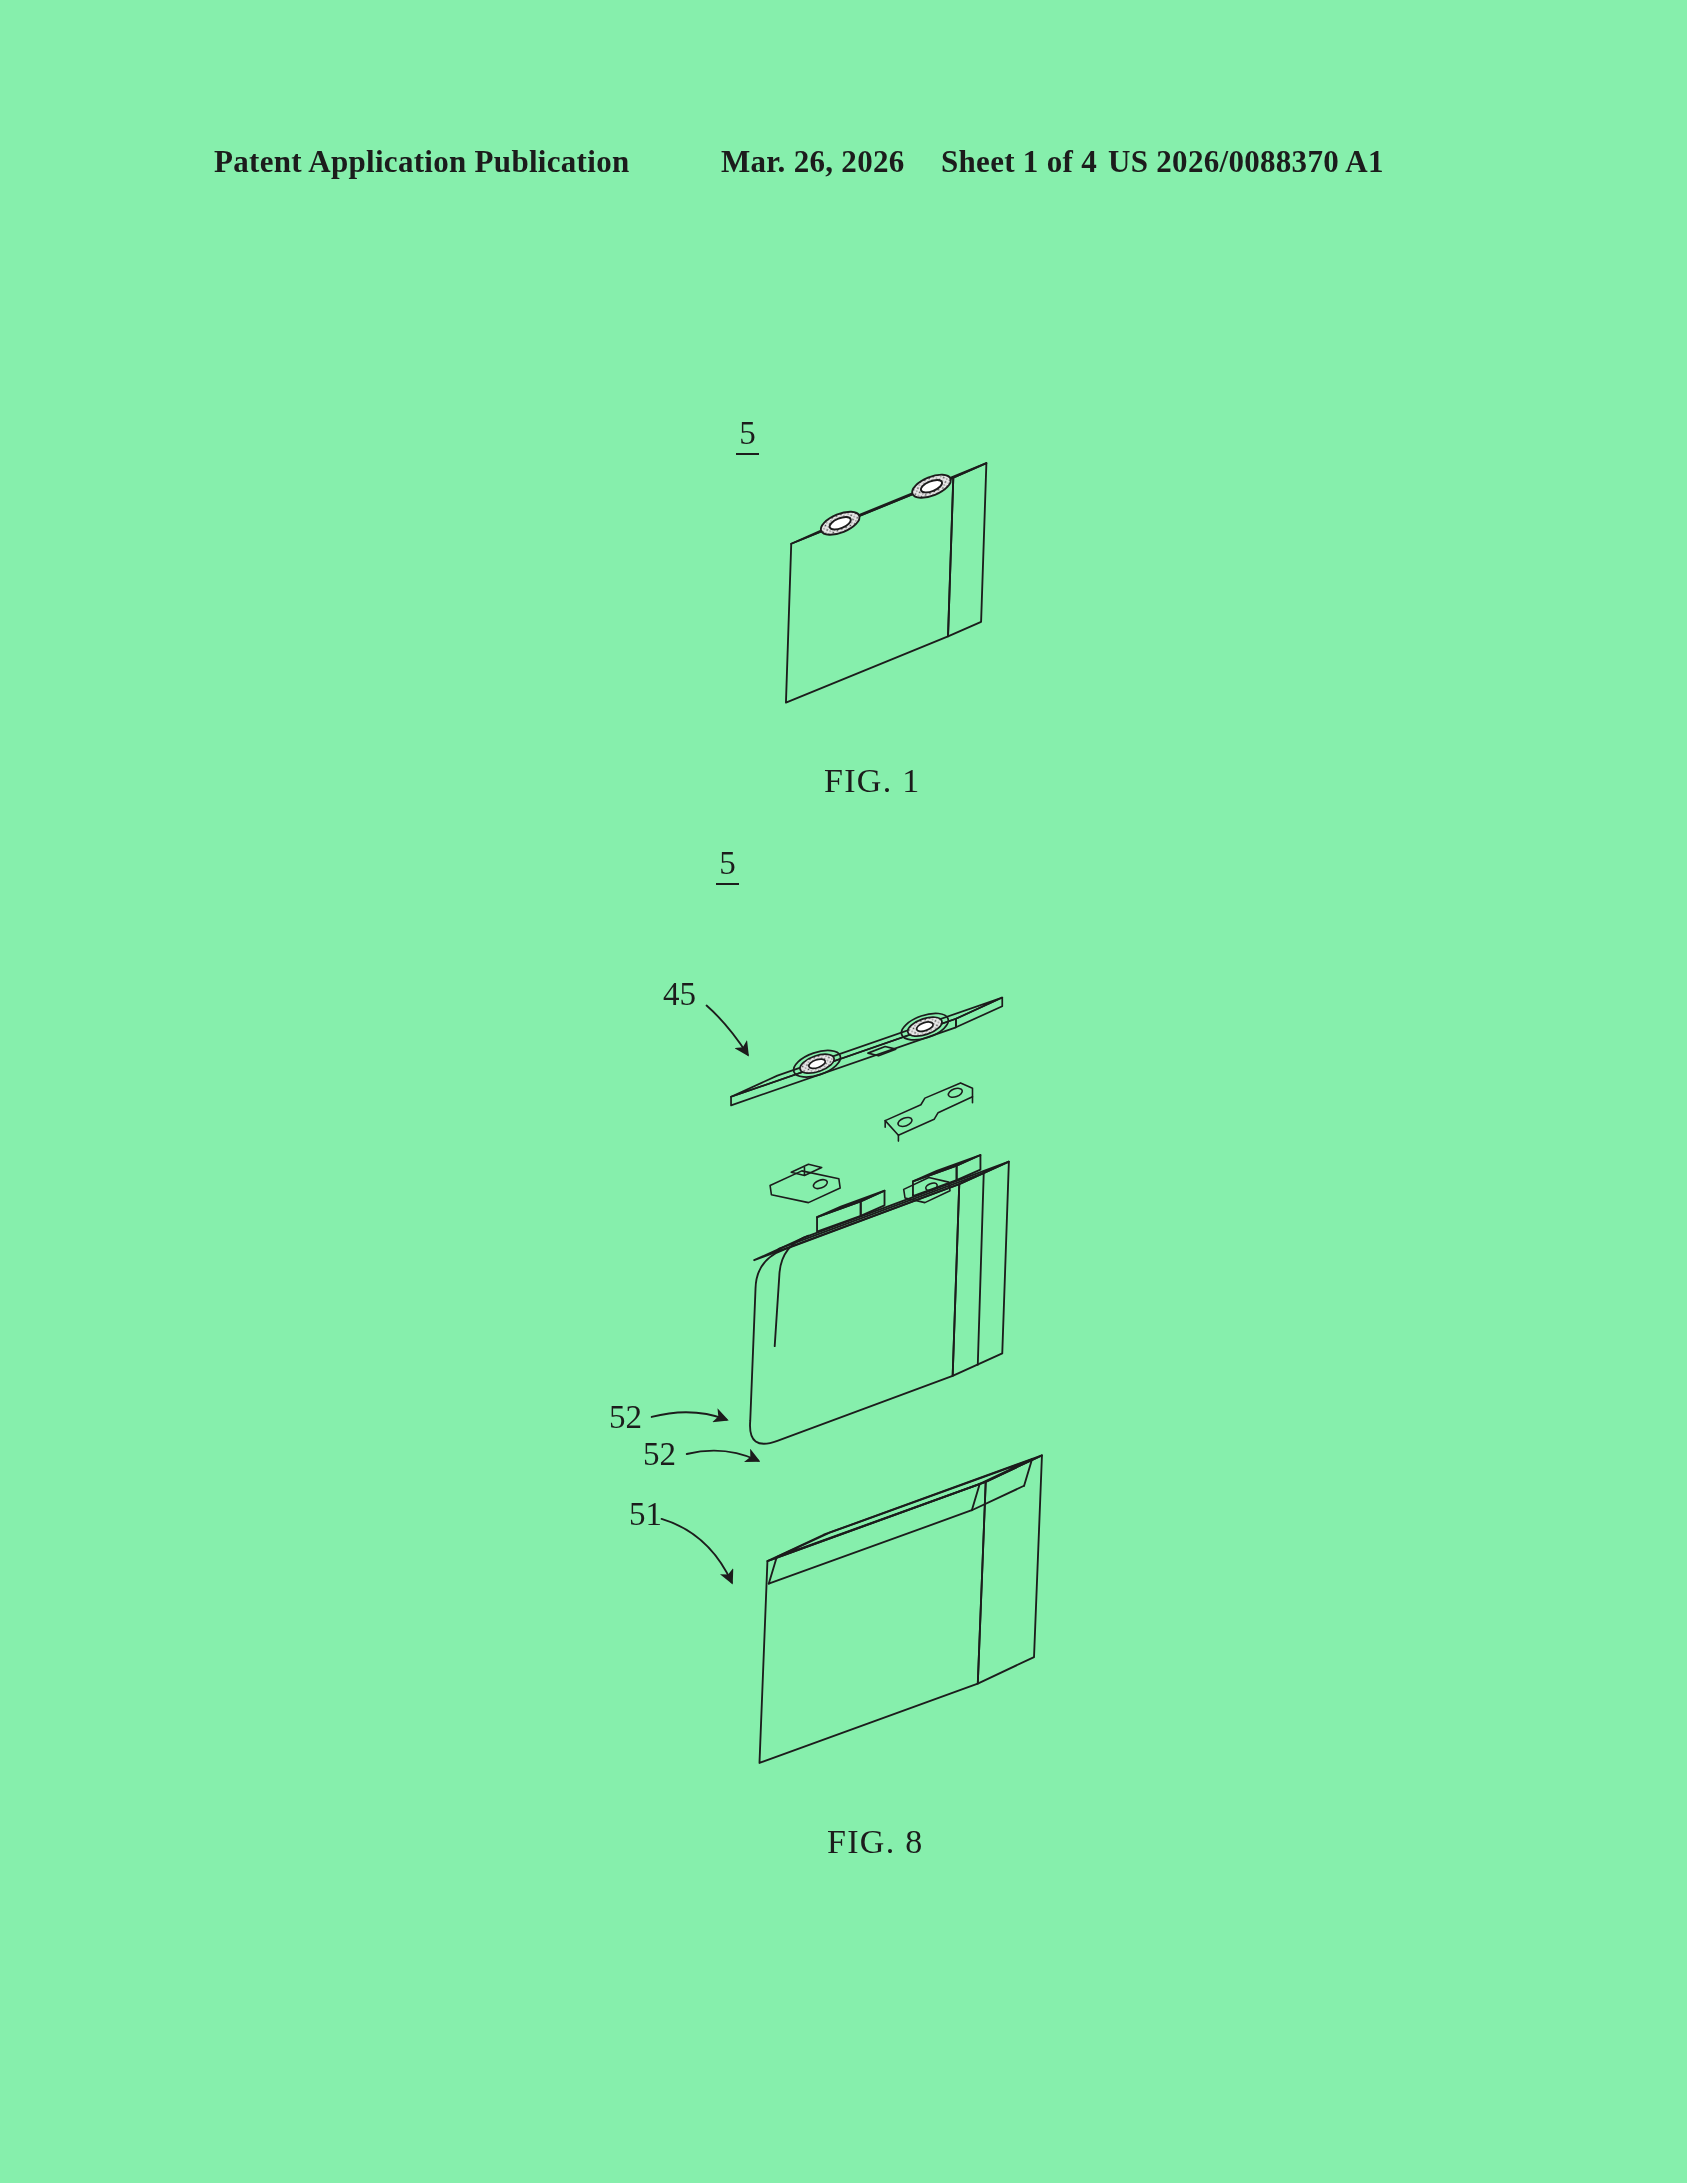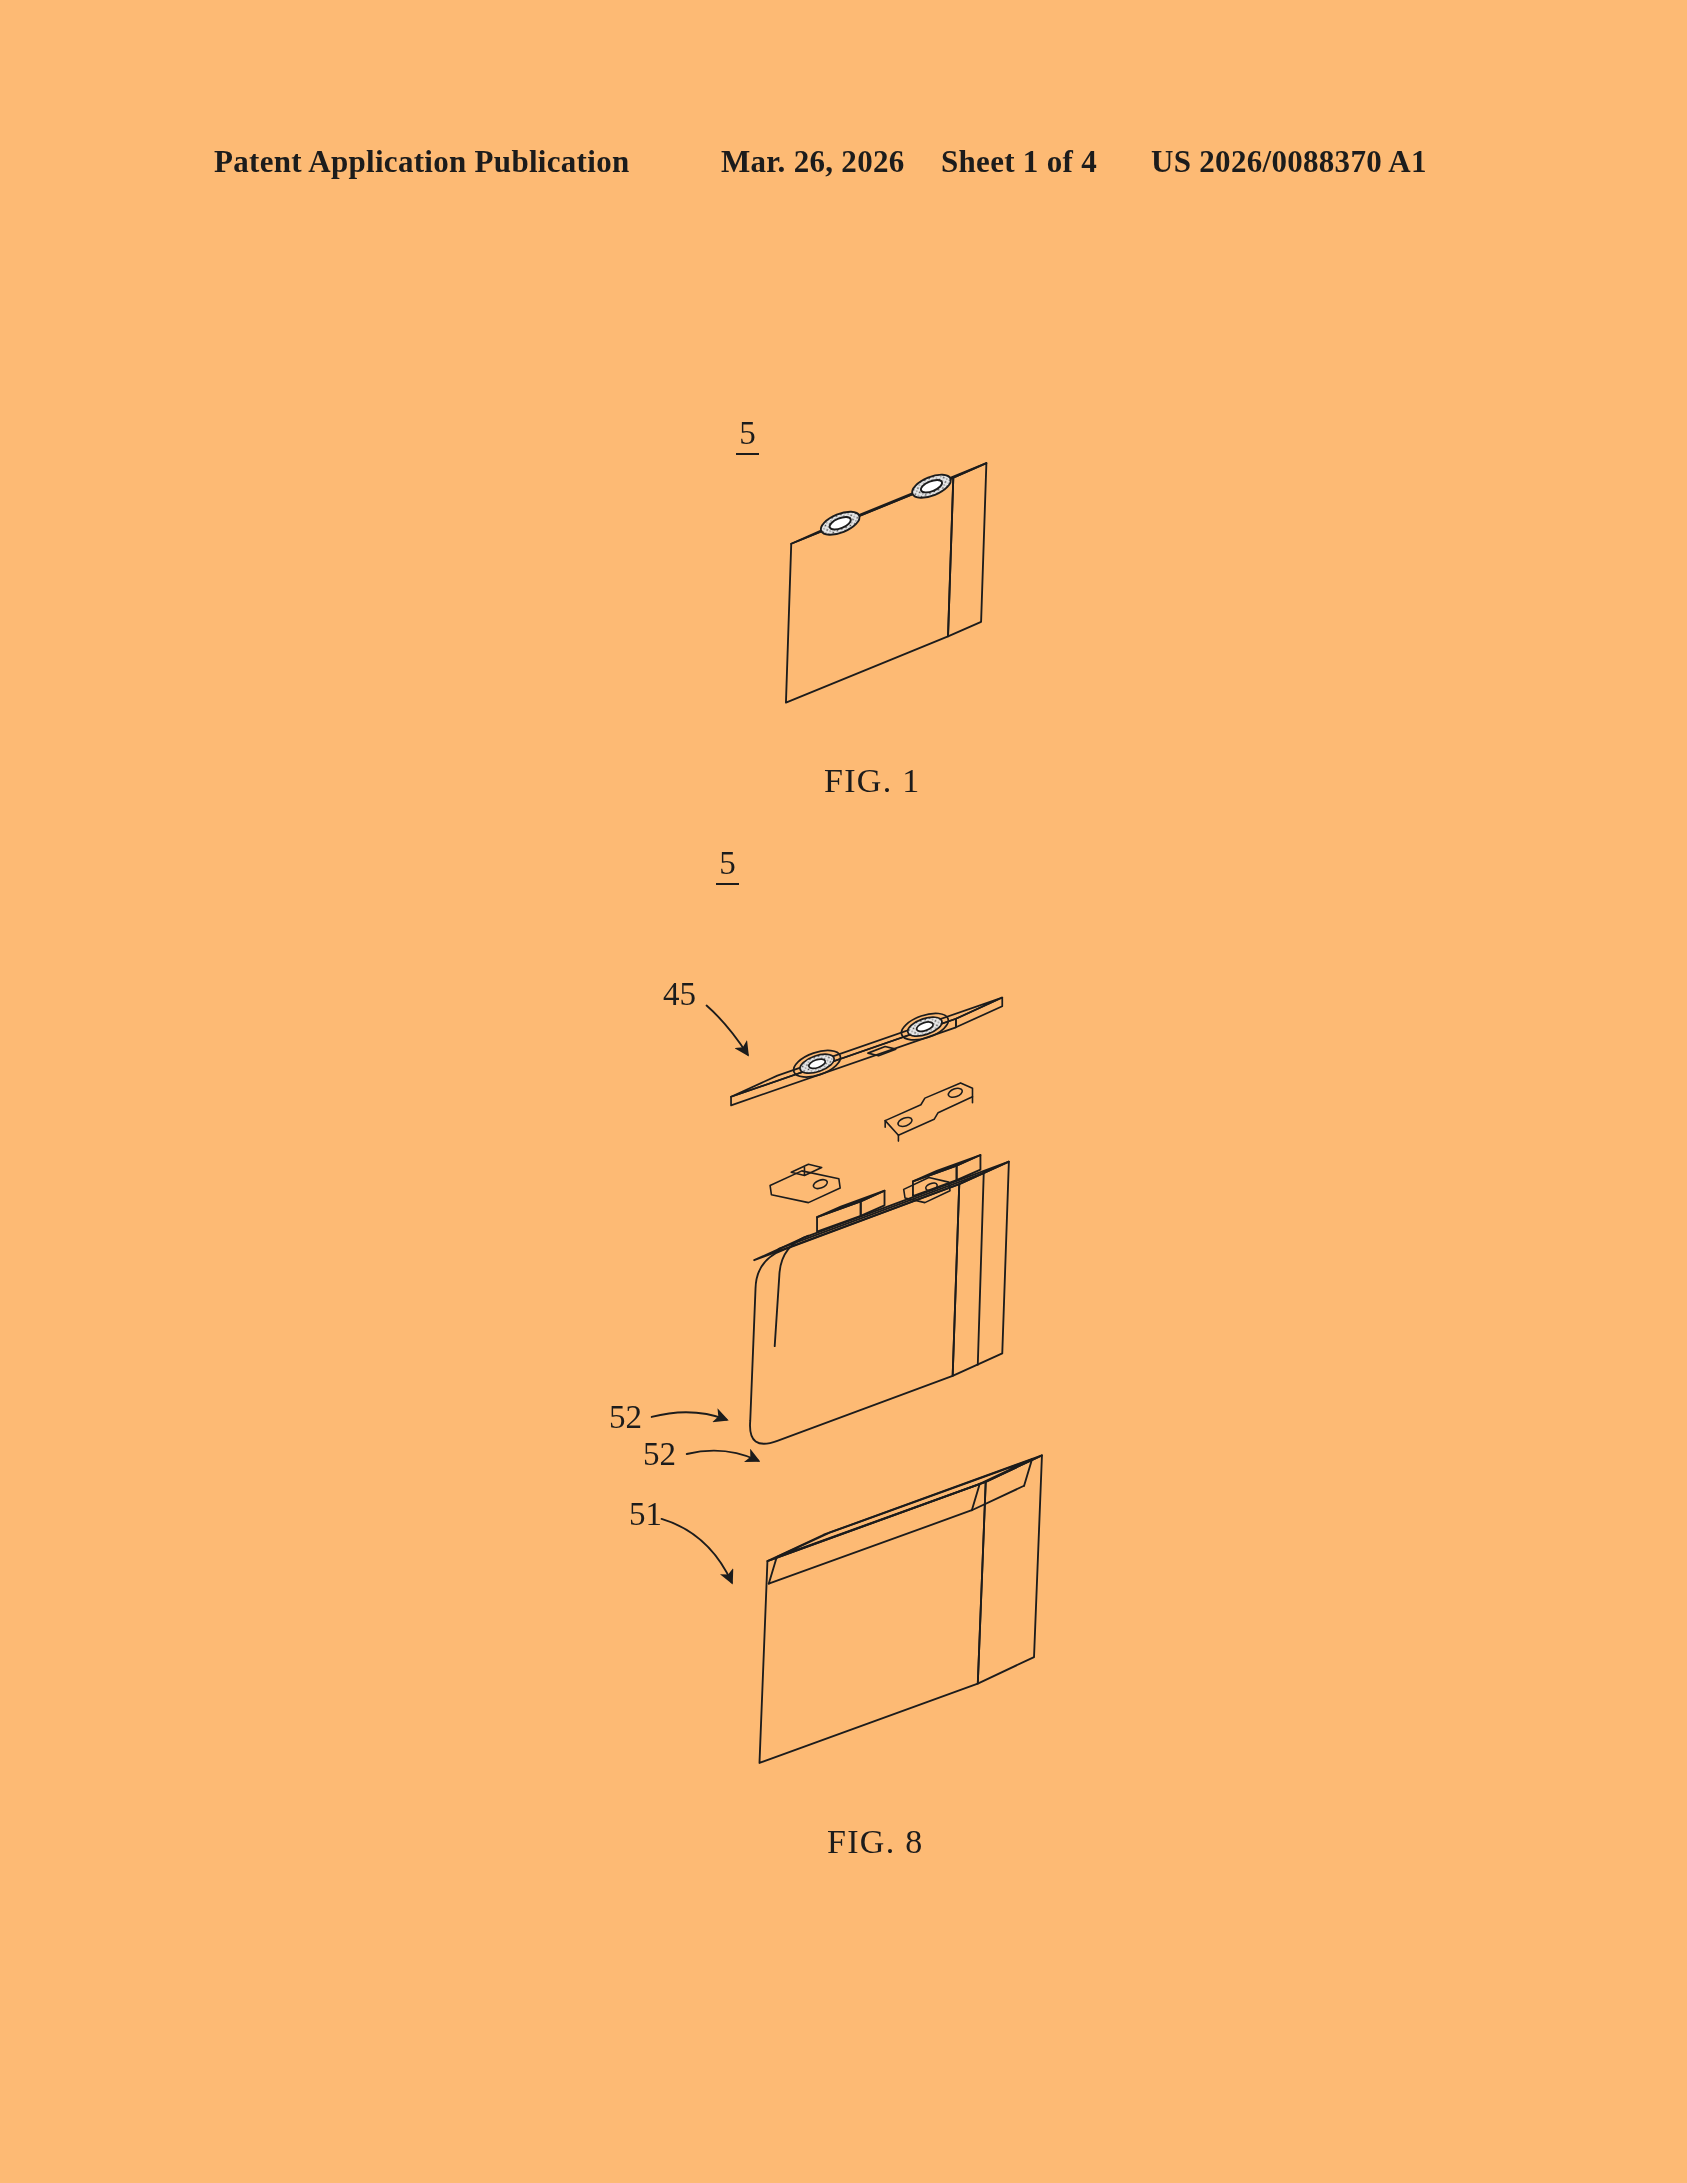--- a/index.html
+++ b/index.html
@@ -1,20 +1,20 @@
 <!DOCTYPE html>
 <html style="font-size:10.6px"><head>
 <meta charset="utf-8">
 <style>
   html,body { margin:0; padding:0; background:#9a9a9a; }
   .page {
     position:relative;
     width:1687px; height:2183px;
     margin:0 auto;
-    background:#fdba74;
+    background:#86efac;
     font-family:"Liberation Serif", serif;
     color:#1c1c1c;
     overflow:hidden;
   }
   .hdr-item {
     position:absolute;
     top:144px;
     font-size:31px;
     font-weight:bold;
     white-space:nowrap;
@@ -41,21 +41,21 @@
 </style>
 </head>
 <body>
 
 <div class="page">
 
   <div>
     <span class="hdr-item" style="left:214px;">Patent Application Publication</span>
     <span class="hdr-item" style="left:721px;">Mar. 26, 2026</span>
     <span class="hdr-item" style="left:905px;margin-left:36px;">Sheet 1 of 4</span>
-    <span class="hdr-item" style="left:1151px;">US 2026/0088370 A1</span>
+    <span class="hdr-item" style="left:1108px;">US 2026/0088370 A1</span>
   </div>
 
   <svg class="art" width="1687" height="2183" viewBox="0 0 2550 3300">
     <defs>
       <marker id="arrow" viewBox="0 0 12 12" refX="10" refY="6" markerWidth="8" markerHeight="8" orient="auto">
         <path d="M0,0 L12,6 L0,12 L3,6 Z" fill="#1c1c1c"></path>
       </marker>
       <pattern id="stipple" width="7" height="7" patternUnits="userSpaceOnUse">
         <rect width="7" height="7" fill="#e8e8e8"></rect>
         <circle cx="2" cy="2" r="1.3" fill="#444"></circle>

